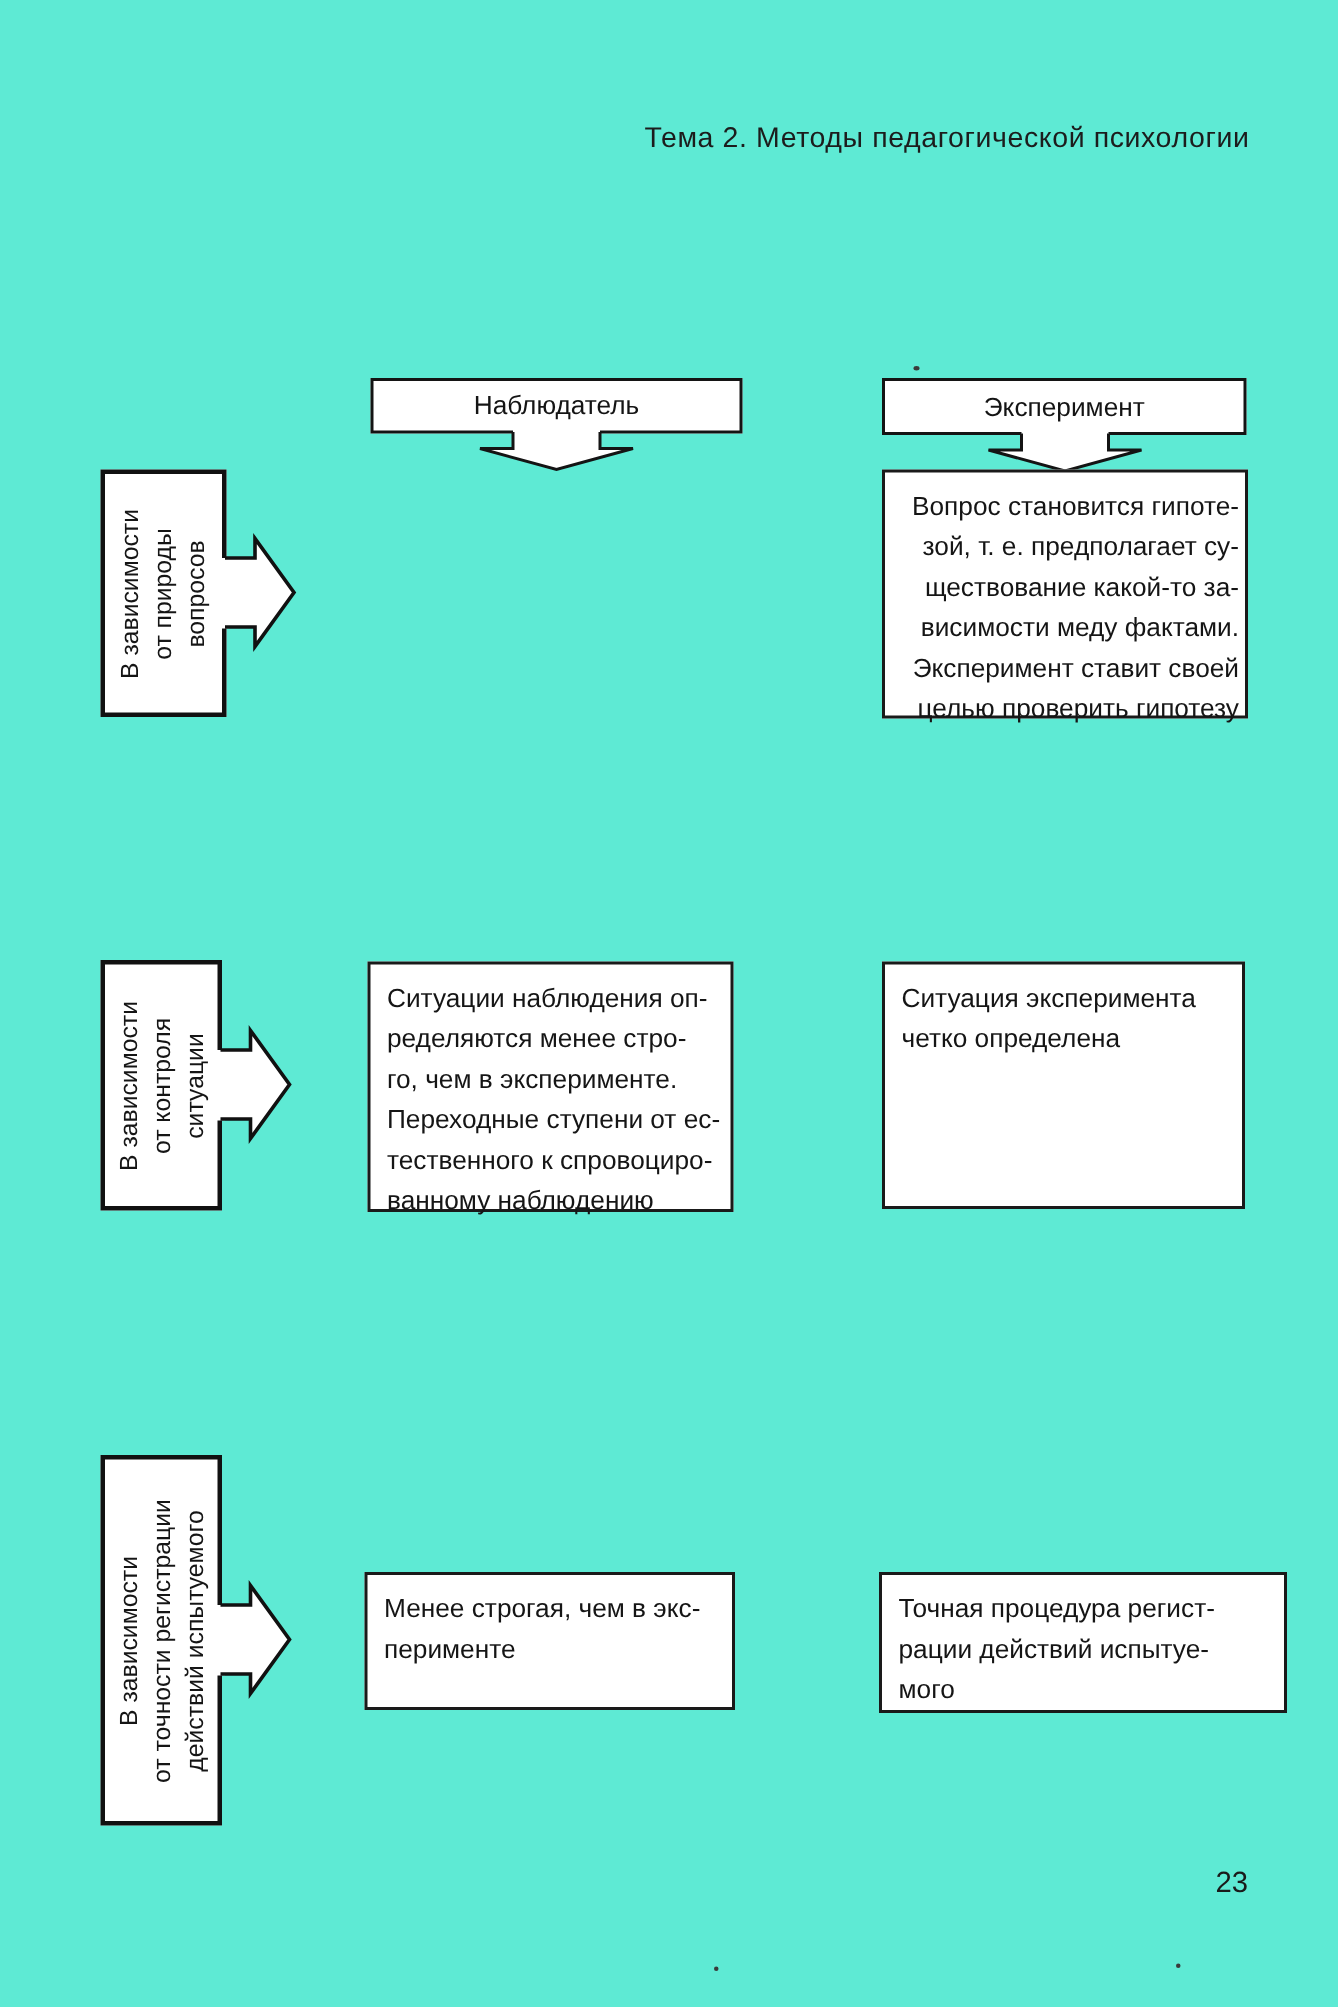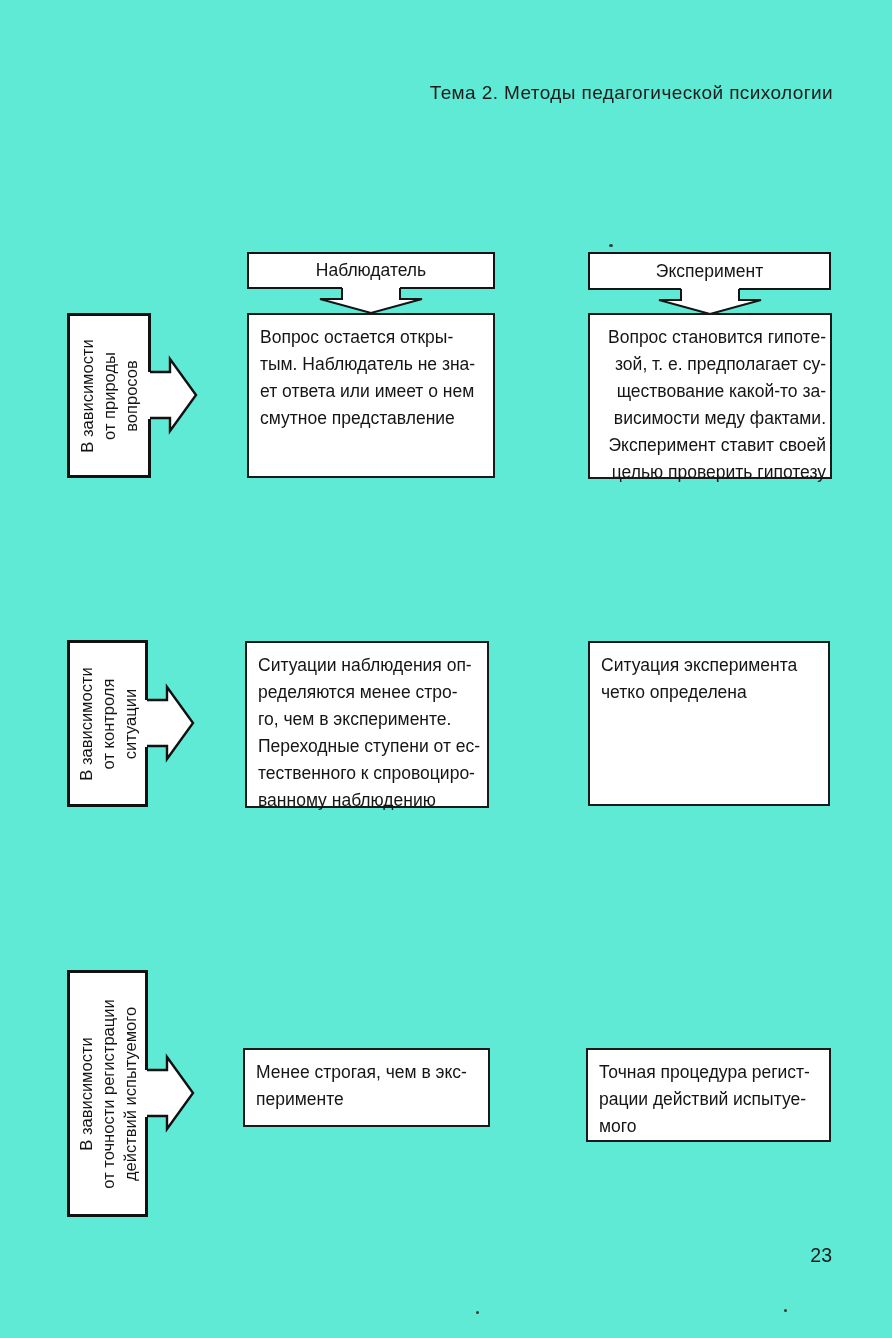--- a/index.html
+++ b/index.html
@@ -80,26 +80,20 @@
   <div class="box crit-box" style="left:67px;top:313px;width:84px;height:165px;">
     <div class="vlabel" style="width:160px;">В зависимости
 от природы
 вопросов</div>
   </div>
   <div class="gap" style="left:147px;top:372px;width:6px;height:47px;"></div>
   <svg class="arrow" style="left:150px;top:356px;" width="48" height="78" viewBox="0 0 48 78">
     <path d="M0,16 L20,16 L20,3 L46,39 L20,75 L20,62 L0,62" fill="#ffffff" stroke="#111111" stroke-width="2.4"></path>
   </svg>
 
-  <div class="box cell-box" style="left:247px;top:313px;width:248px;height:165px;">
-    <div class="cell-text">Вопрос остается откры-
-тым. Наблюдатель не зна-
-ет ответа или имеет о нем
-смутное представление</div>
-  </div>
 
   <div class="box cell-box" style="left:588px;top:313px;width:244px;height:166px;text-align:right;">
     <div class="cell-text">Вопрос становится гипоте-
 зой, т. е. предполагает су-
 ществование какой-то за-
 висимости меду фактами.
 Эксперимент ставит своей
 целью проверить гипотезу</div>
   </div>
 
@@ -130,26 +124,26 @@
   <div class="box crit-box" style="left:67px;top:970px;width:81px;height:247px;">
     <div class="vlabel" style="width:242px;">В зависимости
 от точности регистрации
 действий испытуемого</div>
   </div>
   <div class="gap" style="left:144px;top:1070px;width:6px;height:47px;"></div>
   <svg class="arrow" style="left:147px;top:1054px;" width="48" height="78" viewBox="0 0 48 78">
     <path d="M0,16 L20,16 L20,3 L46,39 L20,75 L20,62 L0,62" fill="#ffffff" stroke="#111111" stroke-width="2.4"></path>
   </svg>
 
-  <div class="box cell-box" style="left:243px;top:1048px;width:247px;height:79px;">
+  <div class="box cell-box" style="left:243px;top:1048px;width:247px;height:92px;">
     <div class="cell-text">Менее строгая, чем в экс-
 перименте</div>
   </div>
 
-  <div class="box cell-box" style="left:586px;top:1048px;width:245px;height:94px;">
+  <div class="box cell-box" style="left:586px;top:1048px;width:272px;height:94px;">
     <div class="cell-text">Точная процедура регист-
 рации действий испытуе-
 мого</div>
   </div>
 
   <div class="pagenum">23</div>
 
   <div class="speck" style="left:609px;top:244px;width:4px;height:3px;"></div>
   <div class="speck" style="left:476px;top:1311px;width:3px;height:3px;"></div>
   <div class="speck" style="left:784px;top:1309px;width:3px;height:3px;"></div>

